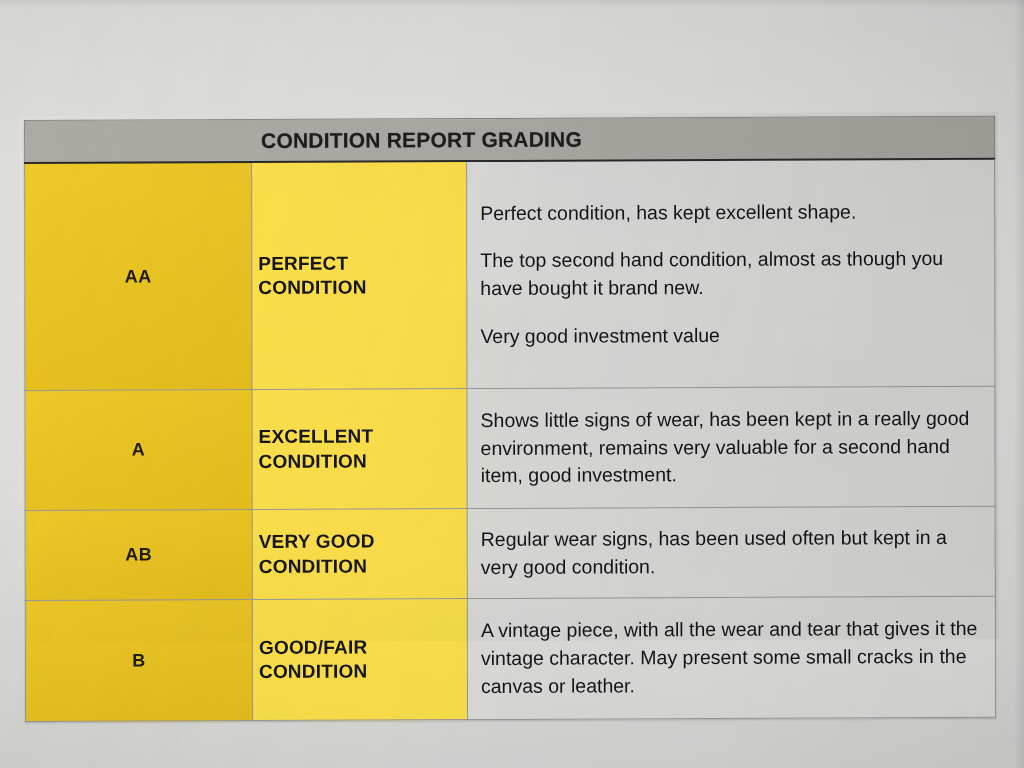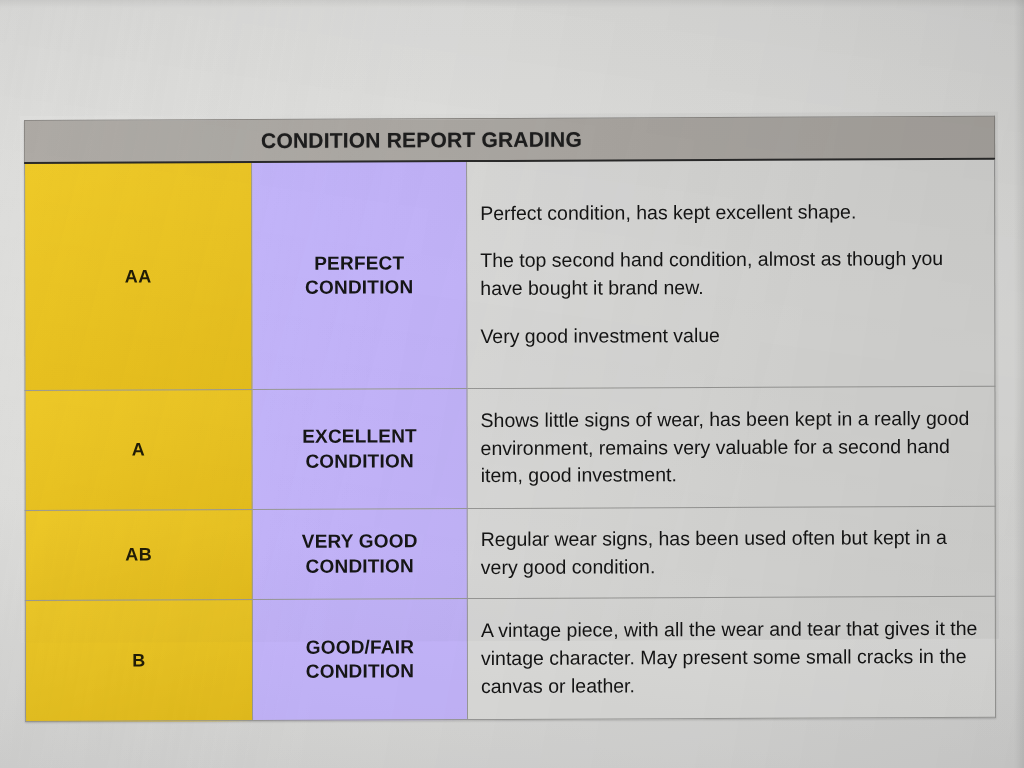--- a/index.html
+++ b/index.html
@@ -105,22 +105,21 @@
     background-image: linear-gradient(165deg, #efc923 0%, #eac31d 55%, #e6bd17 100%);
     text-align: center;
     font-weight: bold;
     font-size: 18px;
     color: #201c06;
     border-right: 2px solid #3a3a35;
     letter-spacing: 0.5px;
   }
 
   td.title {
-    background: #c4b5fd;
-    text-align: center;
+    background: #fde047;
     font-weight: bold;
     font-size: 19px;
     line-height: 1.28;
     color: #161616;
     letter-spacing: 0.2px;
     padding: 4px 6px;
   }
 
   td.desc {
     background: #dcdcda;

